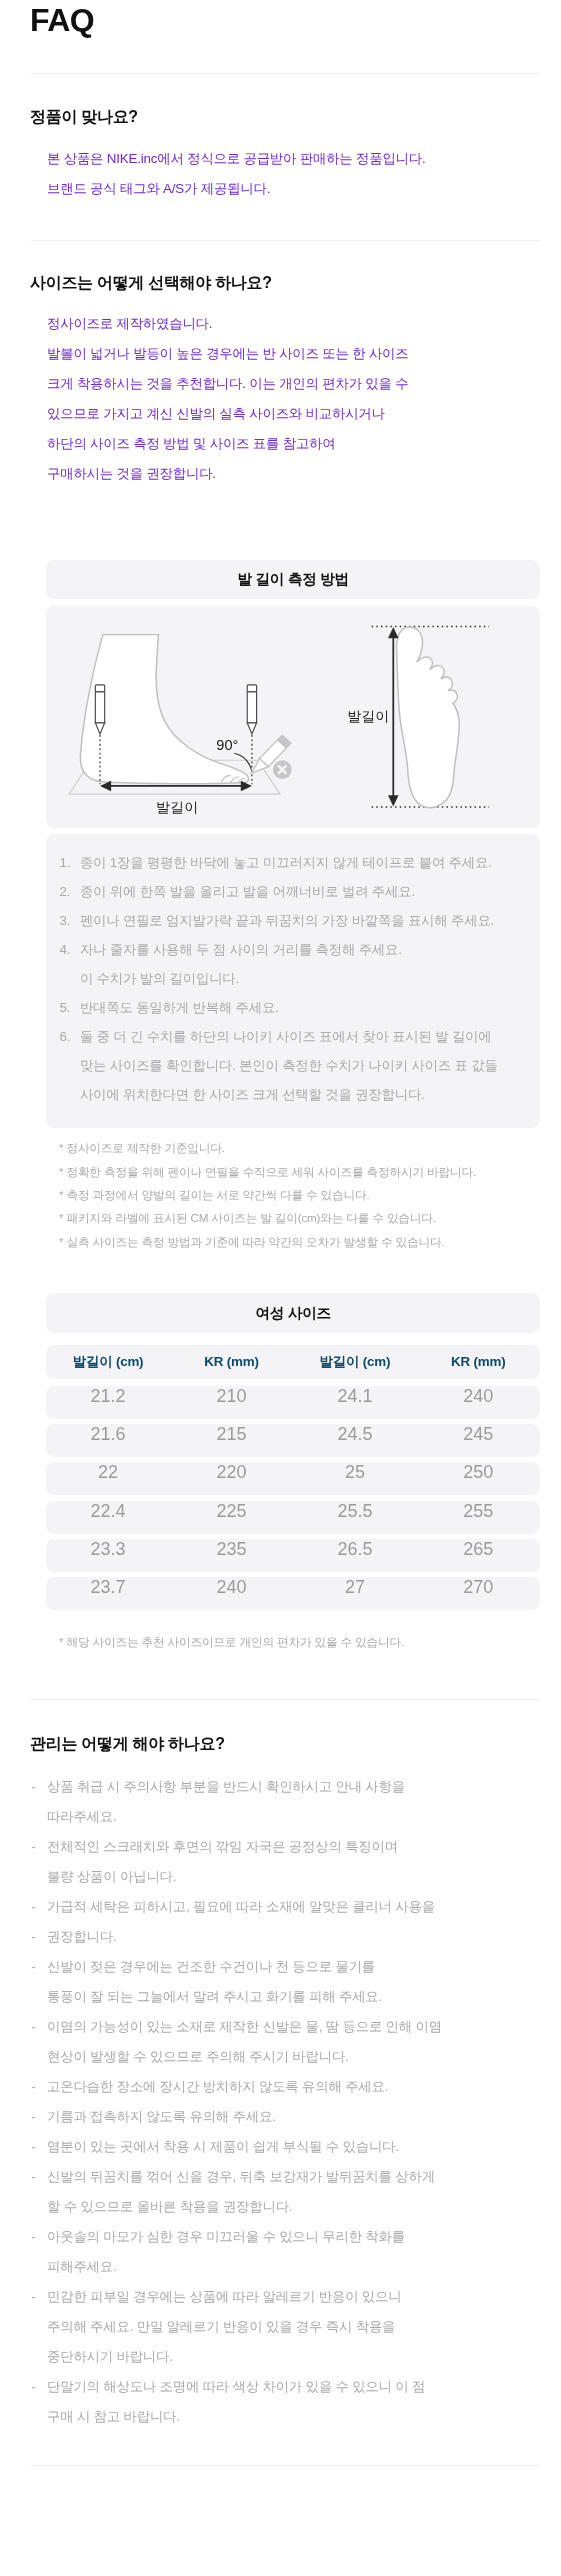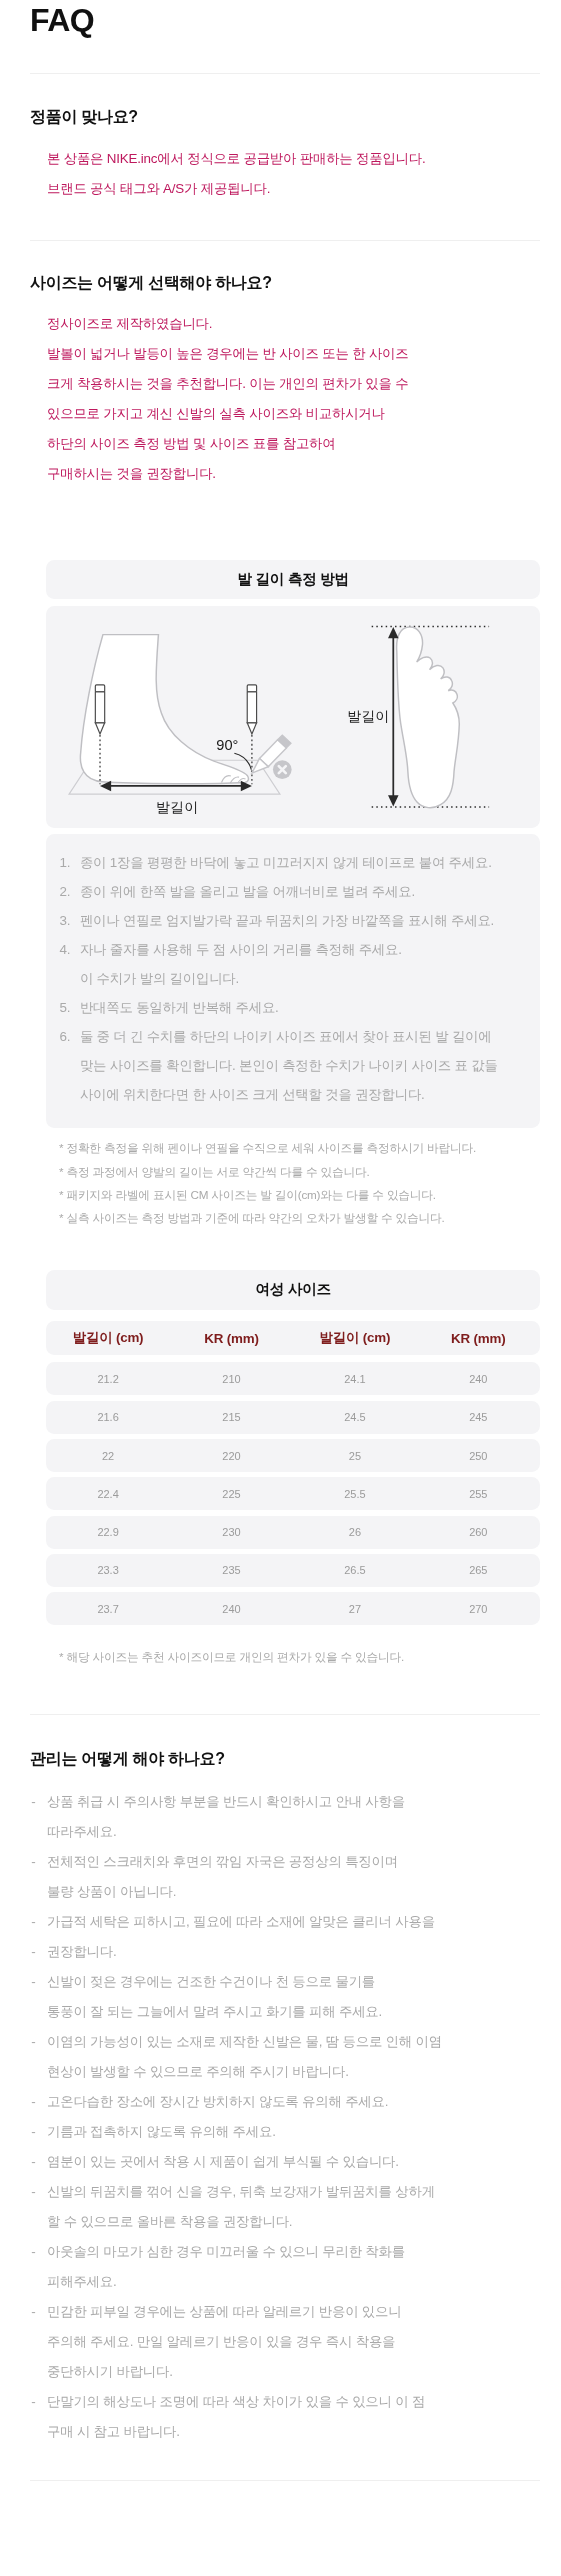--- a/index.html
+++ b/index.html
@@ -8,39 +8,39 @@
   h1{margin:1.2px 0 0 0;font-size:32px;line-height:37px;font-weight:800;letter-spacing:-0.6px;color:#111;}
   h2{margin:0;font-size:16px;line-height:20px;font-weight:800;color:#111;letter-spacing:-0.3px;}
   .divider{border:none;border-top:1.2px solid #efefef;margin:0;height:0;}
   .d1{margin-top:34px;}
   .d2{margin-top:36px;}
   .d3{margin-top:50px;}
   .d4{margin-top:33px;}
   .h2-1{margin-top:33px;}
   .h2-2{margin-top:32px;}
   .h2-3{margin-top:34px;}
-  .para{margin-top:16.4px;padding-left:17px;font-size:13.4px;line-height:30px;color:#be185d;letter-spacing:-0.2px;}
+  .para{margin-top:16.4px;padding-left:17px;font-size:13.4px;line-height:30px;color:#6d28d9;letter-spacing:-0.2px;}
   .line{white-space:nowrap;}
   .gray-box{background:#f4f4f6;border-radius:8.2px;margin-left:16.4px;}
   .box-title{margin-top:71px;height:39px;display:flex;align-items:center;justify-content:center;
              font-size:14.6px;font-weight:700;color:#111;letter-spacing:-0.3px;}
   .diagram-box{margin-top:7px;height:222px;}
   .diagram-box svg{display:block;width:100%;height:222px;}
   svg text{font-family:"Liberation Sans","DejaVu Sans",sans-serif;}
   .steps-box{margin-top:5.8px;padding:14px 10.5px 19px 13px;box-sizing:border-box;}
   .step{display:flex;font-size:13.4px;line-height:29px;color:#a9a9a9;letter-spacing:-0.2px;}
   .step-num{width:20.5px;flex:none;}
   .step-lines{flex:1;min-width:0;}
   .notes{margin-top:8.2px;padding-left:29px;font-size:11.7px;line-height:23.4px;color:#a9a9a9;letter-spacing:-0.2px;}
   .women-title{margin-top:40px;height:40px;display:flex;align-items:center;justify-content:center;
                font-size:14.6px;font-weight:800;color:#111;letter-spacing:-0.3px;}
   .table-header{margin-top:11.7px;height:34px;display:flex;align-items:center;
-                font-size:13.4px;font-weight:800;color:#7f1d1d;letter-spacing:-0.2px;}
+                font-size:13.4px;font-weight:800;color:#0c4a6e;letter-spacing:-0.2px;}
   .table-header > div{flex:1;text-align:center;}
-  .table-row{height:33px;display:flex;align-items:center;font-size:11px;color:#9b9b9b;margin-top:5.3px;}
+  .table-row{height:33px;display:flex;align-items:flex-start;font-size:18px;color:#9b9b9b;margin-top:5.3px;}
   .table-row.first{margin-top:7px;}
   .table-row > div{flex:1;text-align:center;}
   .table-note{margin-top:24px;padding-left:29px;font-size:11.7px;line-height:15px;color:#a9a9a9;letter-spacing:-0.2px;}
   .care-list{margin-top:18px;font-size:13.4px;line-height:30px;color:#a9a9a9;letter-spacing:-0.2px;}
   .care-item{display:flex;}
   .care-dash{width:17px;flex:none;padding-left:1.2px;box-sizing:border-box;}
   .care-lines{flex:1;min-width:0;}
 </style>
 </head>
 <body>
@@ -168,20 +168,21 @@
       <span class="step-num">6.</span>
       <div class="step-lines">
         <div class="line">둘 중 더 긴 수치를 하단의 나이키 사이즈 표에서 찾아 표시된 발 길이에</div>
         <div class="line">맞는 사이즈를 확인합니다. 본인이 측정한 수치가 나이키 사이즈 표 값들</div>
         <div class="line">사이에 위치한다면 한 사이즈 크게 선택할 것을 권장합니다.</div>
       </div>
     </div>
   </div>
 
   <div class="notes">
+    <div class="line">* 정사이즈로 제작한 기준입니다.</div>
     <div class="line">* 정확한 측정을 위해 펜이나 연필을 수직으로 세워 사이즈를 측정하시기 바랍니다.</div>
     <div class="line">* 측정 과정에서 양발의 길이는 서로 약간씩 다를 수 있습니다.</div>
     <div class="line">* 패키지와 라벨에 표시된 CM 사이즈는 발 길이(cm)와는 다를 수 있습니다.</div>
     <div class="line">* 실측 사이즈는 측정 방법과 기준에 따라 약간의 오차가 발생할 수 있습니다.</div>
   </div>
 
   <div class="gray-box women-title">
     <span>여성 사이즈</span>
   </div>
 
@@ -210,26 +211,20 @@
     <div>25</div>
     <div>250</div>
   </div>
   <div class="gray-box table-row">
     <div>22.4</div>
     <div>225</div>
     <div>25.5</div>
     <div>255</div>
   </div>
   <div class="gray-box table-row">
-    <div>22.9</div>
-    <div>230</div>
-    <div>26</div>
-    <div>260</div>
-  </div>
-  <div class="gray-box table-row">
     <div>23.3</div>
     <div>235</div>
     <div>26.5</div>
     <div>265</div>
   </div>
   <div class="gray-box table-row">
     <div>23.7</div>
     <div>240</div>
     <div>27</div>
     <div>270</div>

